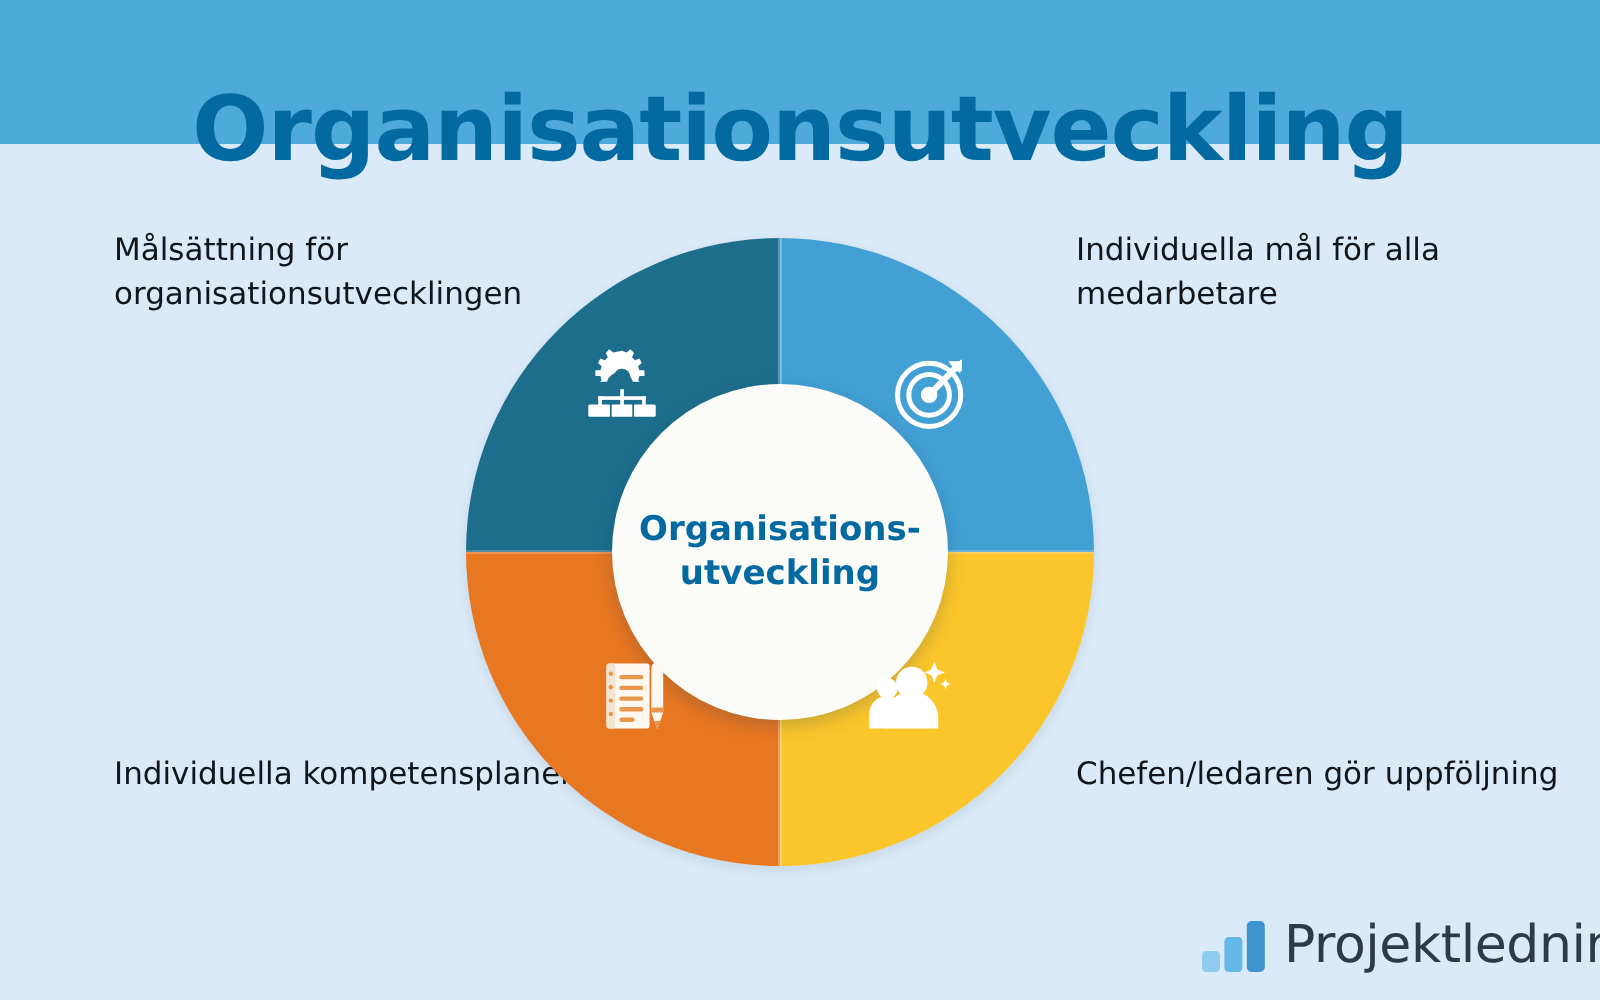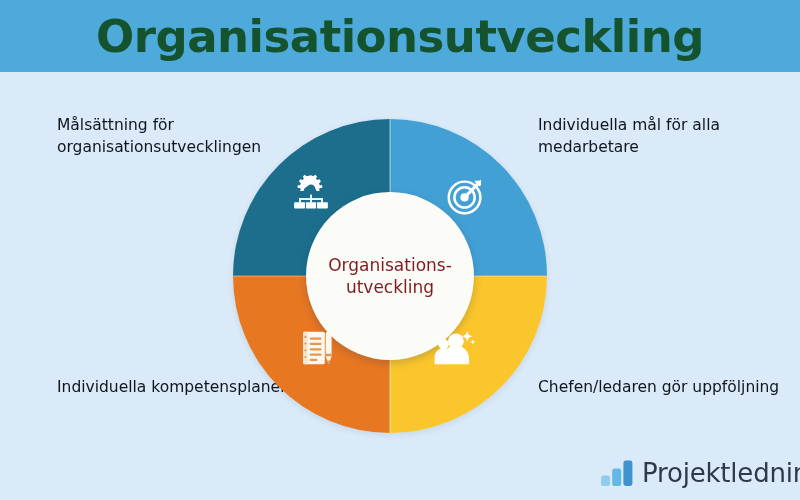--- a/index.html
+++ b/index.html
@@ -110,24 +110,24 @@
     height: 168px;
     border-radius: 50%;
     background: #fbfbf8;
     box-shadow: 0 3px 9px rgba(20,50,80,0.22);
     display: flex;
     align-items: center;
     justify-content: center;
     text-align: center;
   }
   #hub-text {
-    color: #7f1d1d;
+    color: #0369a1;
     font-size: 17px;
     line-height: 1.32;
-    font-weight: 400;
+    font-weight: 700;
     padding: 0 10px;
     white-space: pre-line;
   }
 
   
   .quad-icon {
     position: absolute;
     width: 46px;
     height: 46px;
     display: block;
@@ -160,21 +160,21 @@
     letter-spacing: -0.2px;
     white-space: nowrap;
   }
 </style>
 </head>
 <body>
 
 <div id="page" style="background: rgb(218, 234, 248);">
 
   <div id="header-bar" style="background: rgb(78, 170, 218);"></div>
-  <div id="header-title" style="color: #14532d;">Organisationsutveckling</div>
+  <div id="header-title" style="color: #0369a1; margin-top: 28px;">Organisationsutveckling</div>
 
   <div class="callout" id="label-top-left">Målsättning för organisationsutvecklingen</div>
 
   <div class="callout" id="label-top-right">Individuella mål för alla medarbetare</div>
 
   <div class="callout" id="label-bottom-left">Individuella kompetensplaner</div>
 
   <div class="callout" id="label-bottom-right">Chefen/ledaren gör uppföljning</div>
 
   <div id="donut-wrap">

